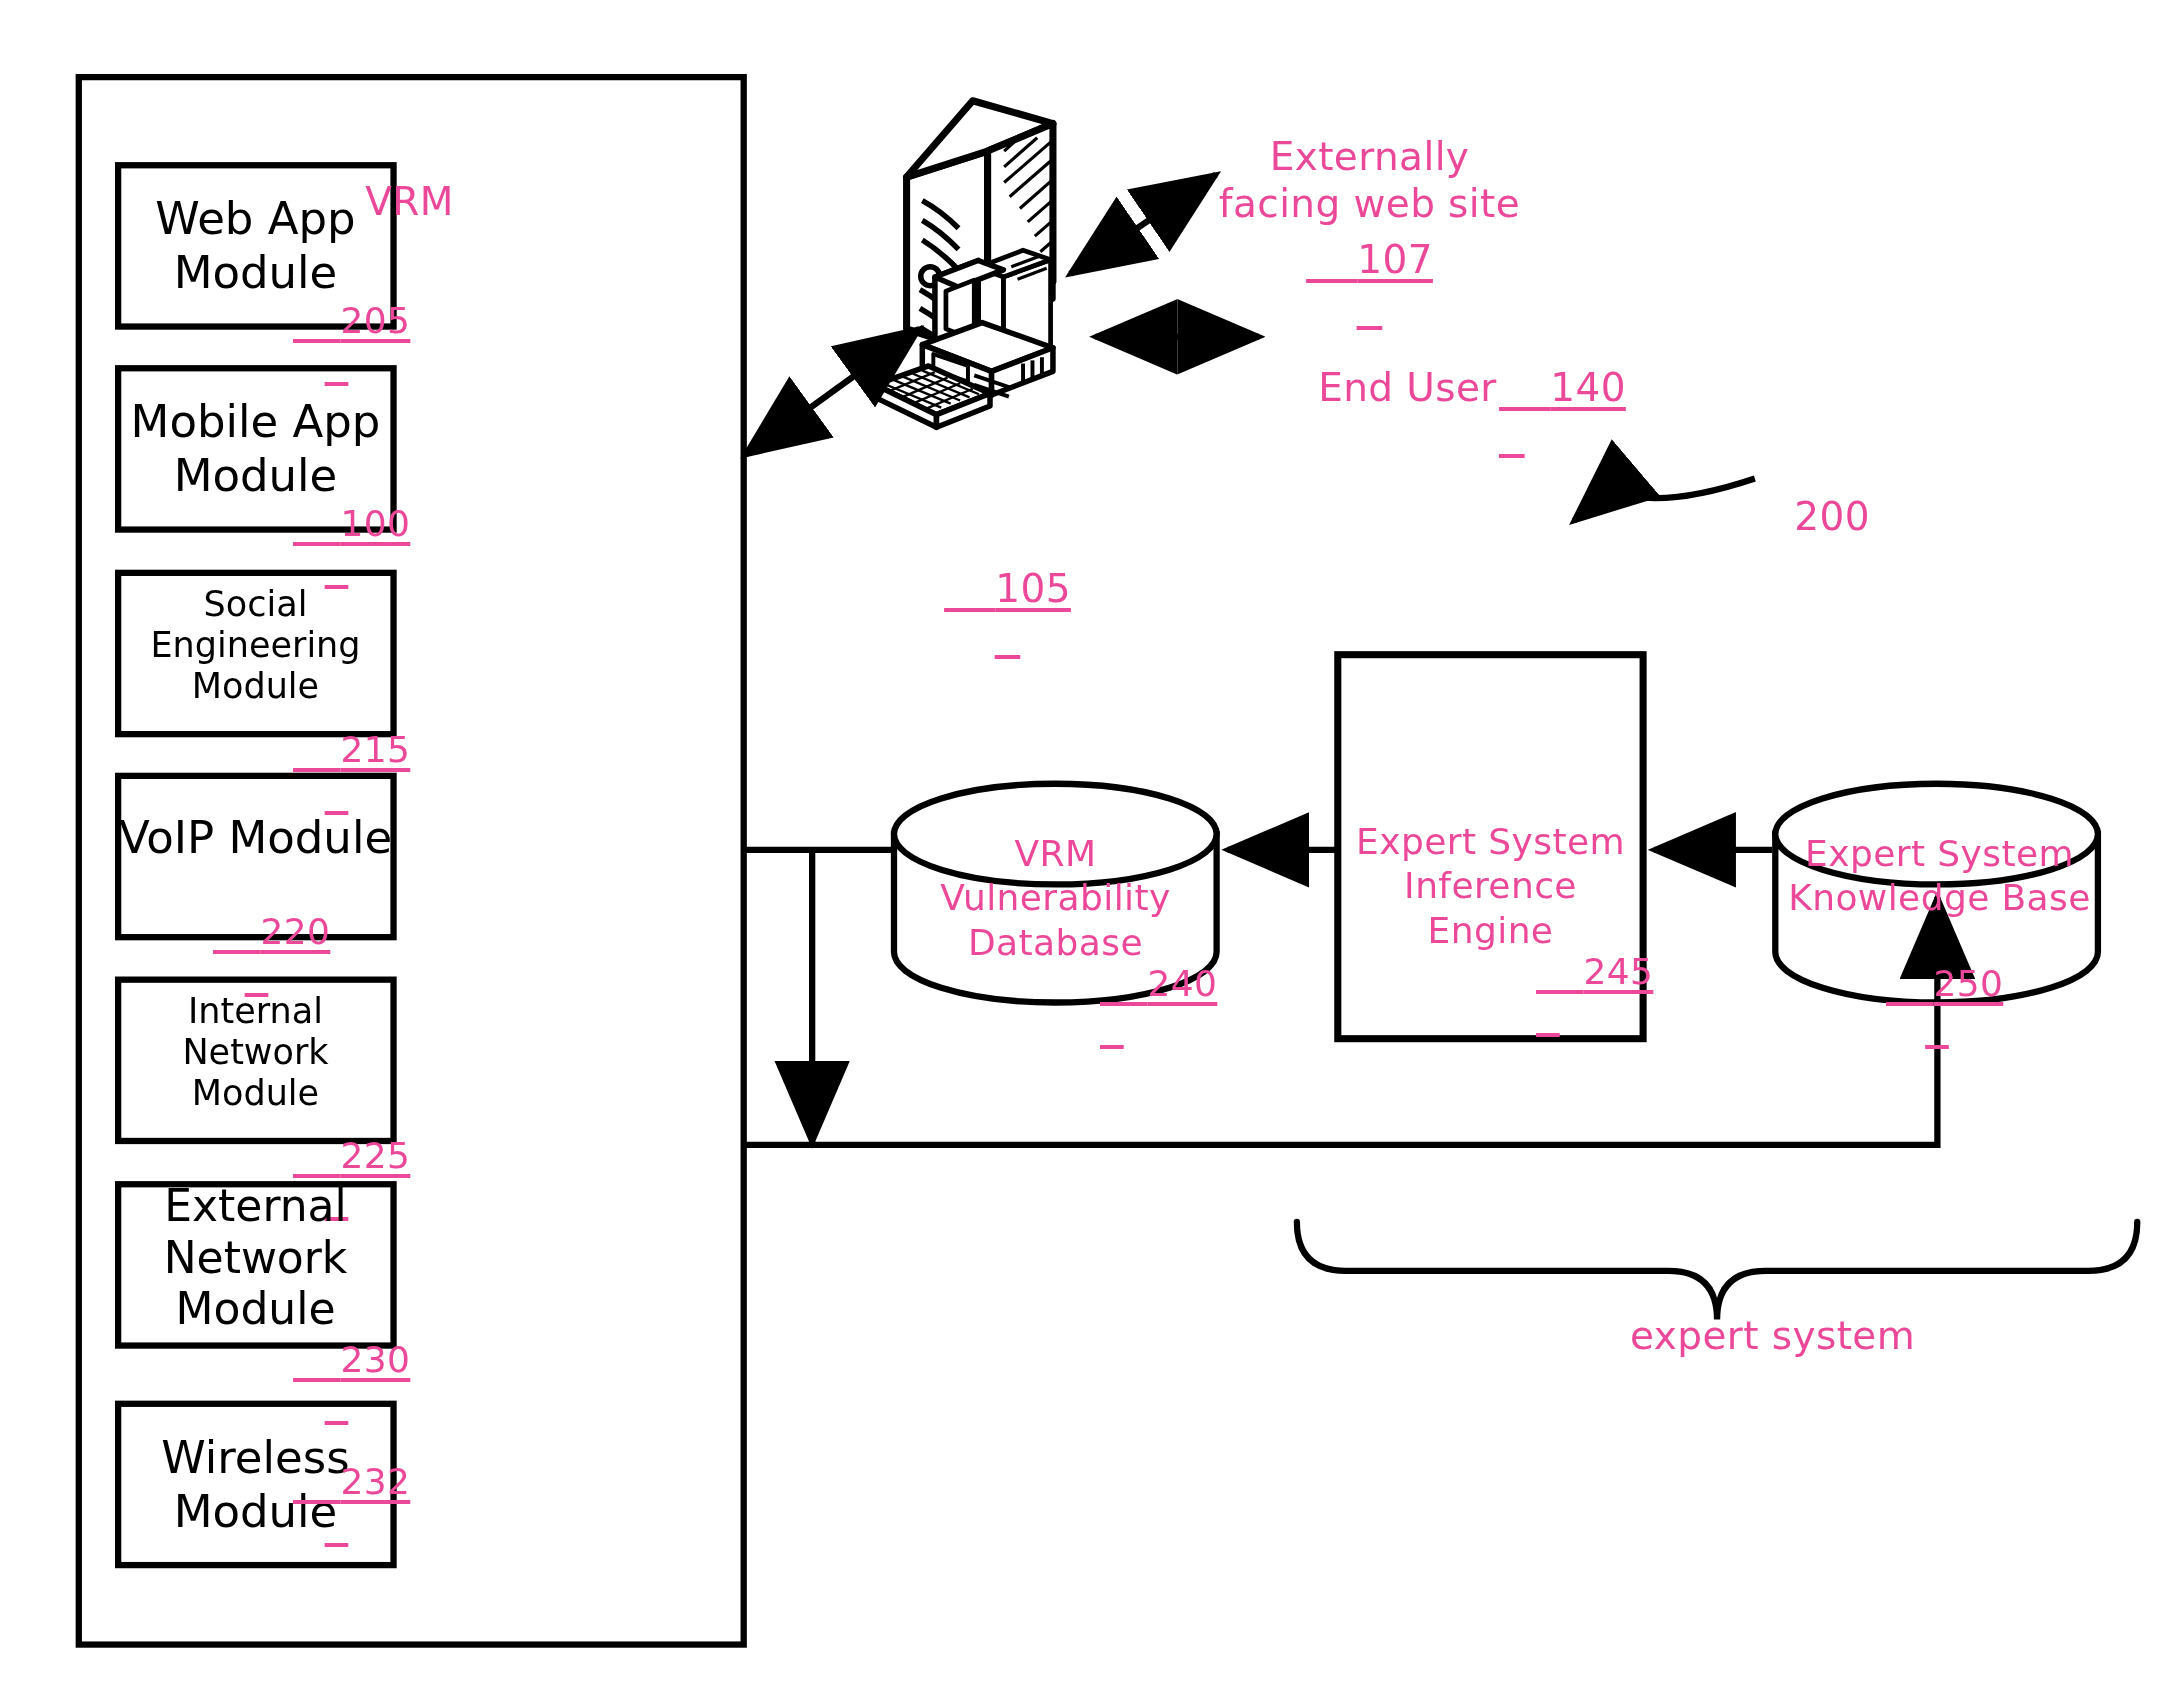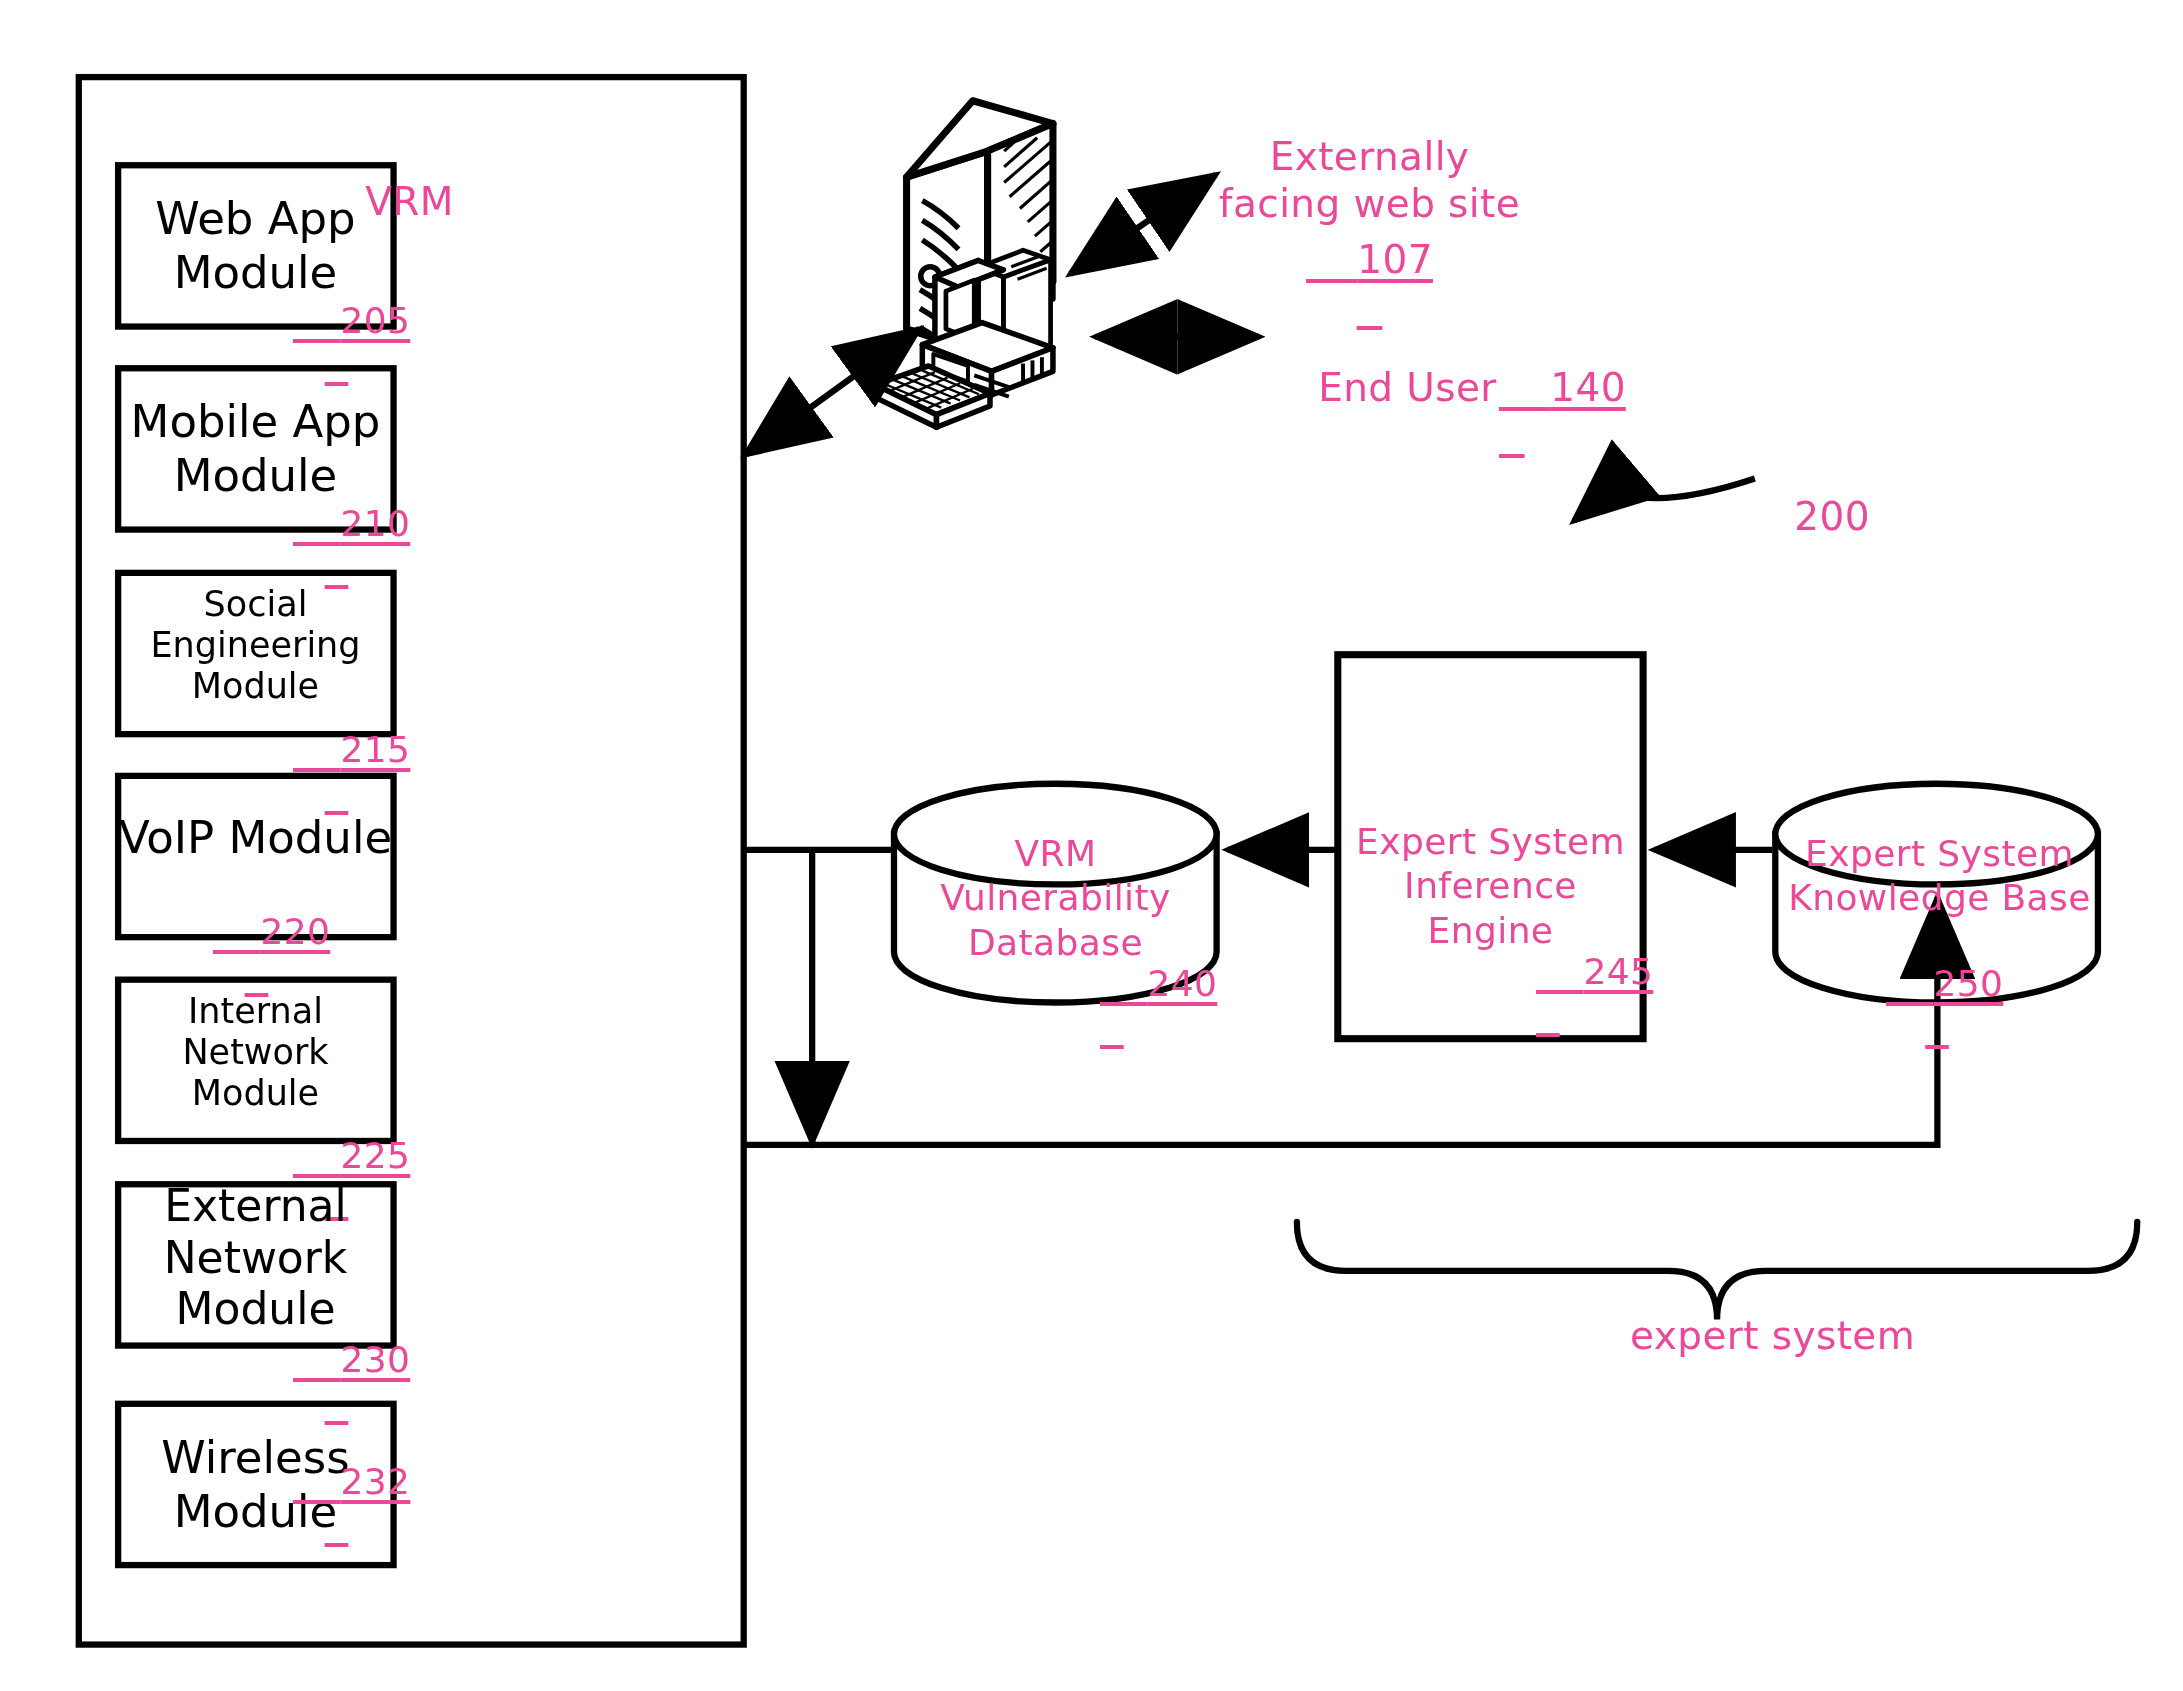--- a/index.html
+++ b/index.html
@@ -235,21 +235,21 @@
   </div>
   <div class="lbl sized num" style="left:293px; top:256px; width:87px;">
     <span>205</span>
   </div>
 
   <div class="mod-text" style="left:118px; top:368px; width:275px; height:161px;">
     <span class="row" style="white-space:pre-line;">Mobile App
 Module</span>
   </div>
   <div class="lbl sized num" style="left:293px; top:459px; width:87px;">
-    <span>210</span>
+    <span>100</span>
   </div>
 
   <div class="mod-text" style="left:118px; top:565px; width:275px; height:161px; font-size:35px;">
     <span class="row" style="white-space:pre-line;">Social
 Engineering
 Module</span>
   </div>
   <div class="lbl sized num" style="left:293px; top:685px; width:87px;">
     <span>215</span>
   </div>
@@ -295,20 +295,23 @@
     <span>107</span>
   </div>
 
   <div class="lbl sized-l" style="left:1267px; top:318px; width:236px; text-align:left;">
     <span>End User</span>
   </div>
   <div class="lbl sized-l num" style="left:1499px; top:318px; width:110px; text-align:left;">
     <span>140</span>
   </div>
 
+  <div class="lbl sized-l num" style="left:921px; top:519px; width:173px;">
+    <span>105</span>
+  </div>
 
   <div class="lbl sized-l nonum" style="left:1743px; top:447px; width:142px; text-align:left;">
     <span>200</span>
   </div>
 
   <div class="lbl sized" style="left:894px; top:787px; width:323px; white-space:pre-line; line-height:1.24;">
     <span>VRM
 Vulnerability
 Database</span>
   </div>

